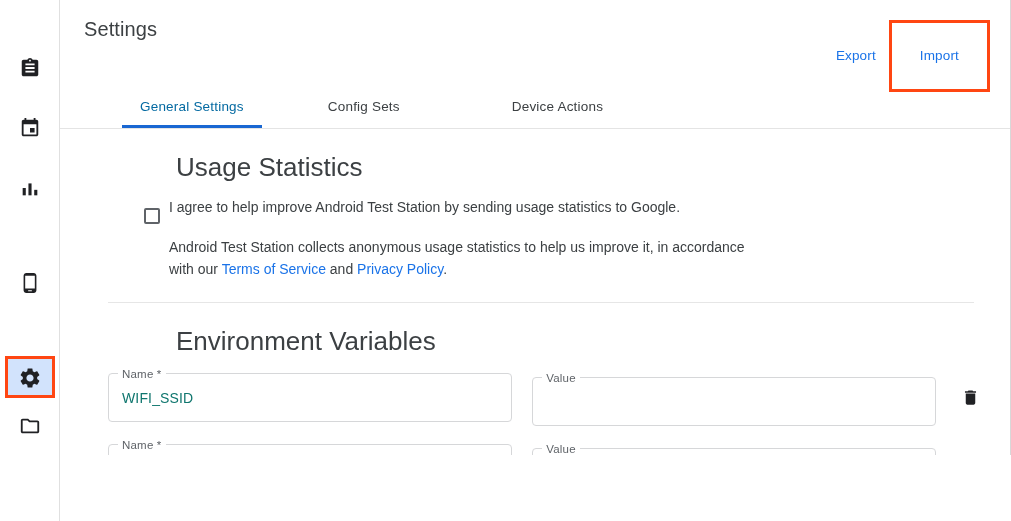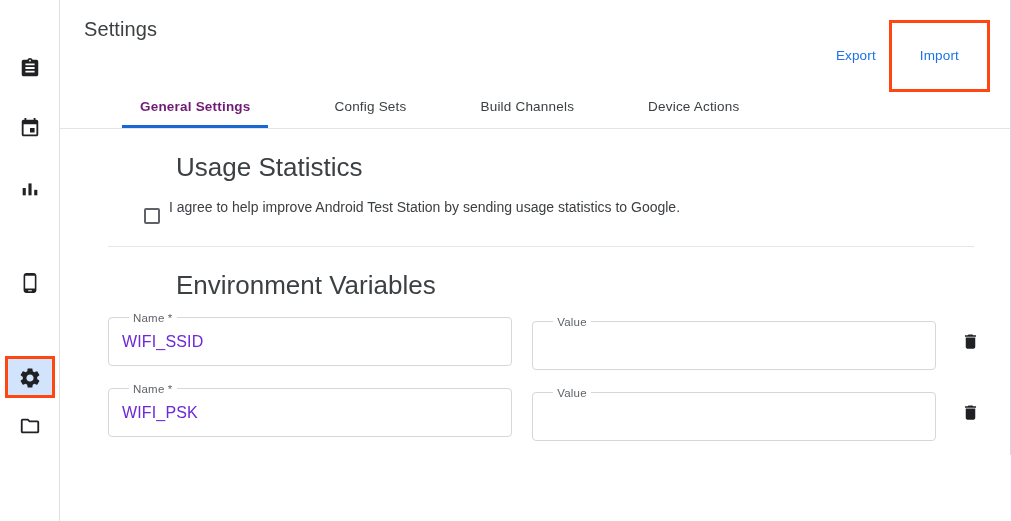--- a/index.html
+++ b/index.html
@@ -137,22 +137,22 @@
     justify-content: center;
     padding: 0 18px;
     font-size: 13.5px;
     letter-spacing: 0.2px;
     color: #3c4043;
     cursor: pointer;
     white-space: nowrap;
   }
 
   .tab.active {
-    color: #701a75;
-    font-weight: bold;
+    color: #0369a1;
+    font-weight: normal;
   }
 
   .tab.active::after {
     content: "";
     position: absolute;
     left: 0;
     right: 0;
     bottom: 0;
     height: 3px;
     background: #1967d2;
@@ -244,43 +244,43 @@
     background: #ffffff;
     cursor: text;
   }
 
   .mdc-field.name-field { width: 408px; }
   .mdc-field.value-field { width: 408px; margin-left: 20px; margin-top: 8px; }
 
   .mdc-field .notch {
     position: absolute;
     top: -8px;
-    left: 20px;
+    left: 9px;
     height: 16px;
     background: #ffffff;
     padding: 0 4px;
     display: flex;
     align-items: center;
   }
 
   .mdc-field .notch-label {
     font-size: 11.5px;
     line-height: 14px;
     color: #5f6368;
     letter-spacing: 0.2px;
     white-space: nowrap;
   }
 
   .mdc-field .field-value {
     position: absolute;
     left: 13px;
     top: 13px;
-    font-size: 16px;
+    font-size: 14px;
     line-height: 22px;
-    color: #6d28d9;
+    color: #0f766e;
     letter-spacing: 0.15px;
   }
 
   .delete-btn {
     width: 40px;
     height: 40px;
     margin-left: 14px;
     display: flex;
     align-items: center;
     justify-content: center;
@@ -369,35 +369,35 @@
           <button class="text-button">Import</button>
         </span>
       </div>
     </div>
 
     <div class="tab-bar">
       <div class="tab active">General Settings</div>
       <div class="tab-spacer-1"></div>
       <div class="tab">Config Sets</div>
       <div class="tab-spacer-2"></div>
-      <div class="tab">Build Channels</div>
       <div class="tab-spacer-3"></div>
       <div class="tab">Device Actions</div>
       <div class="tab-spacer-4"></div>
     </div>
 
     <div class="content">
 
       <h2 class="section-title">Usage Statistics</h2>
 
       <div class="consent-row">
         <span class="checkbox"></span>
         <span class="consent-text">I agree to help improve Android Test Station by sending usage statistics to Google.</span>
       </div>
 
+      <p class="note-text"><span>Android Test Station collects anonymous usage statistics to help us improve it, in accordance with our </span><a class="link">Terms of Service</a><span> and </span><a class="link">Privacy Policy</a><span>.</span></p>
 
       <div class="divider"></div>
 
       <h2 class="section-title">Environment Variables</h2>
 
       <div class="env-rows">
 
         <div class="env-row">
           <div class="mdc-field name-field">
             <span class="notch">

